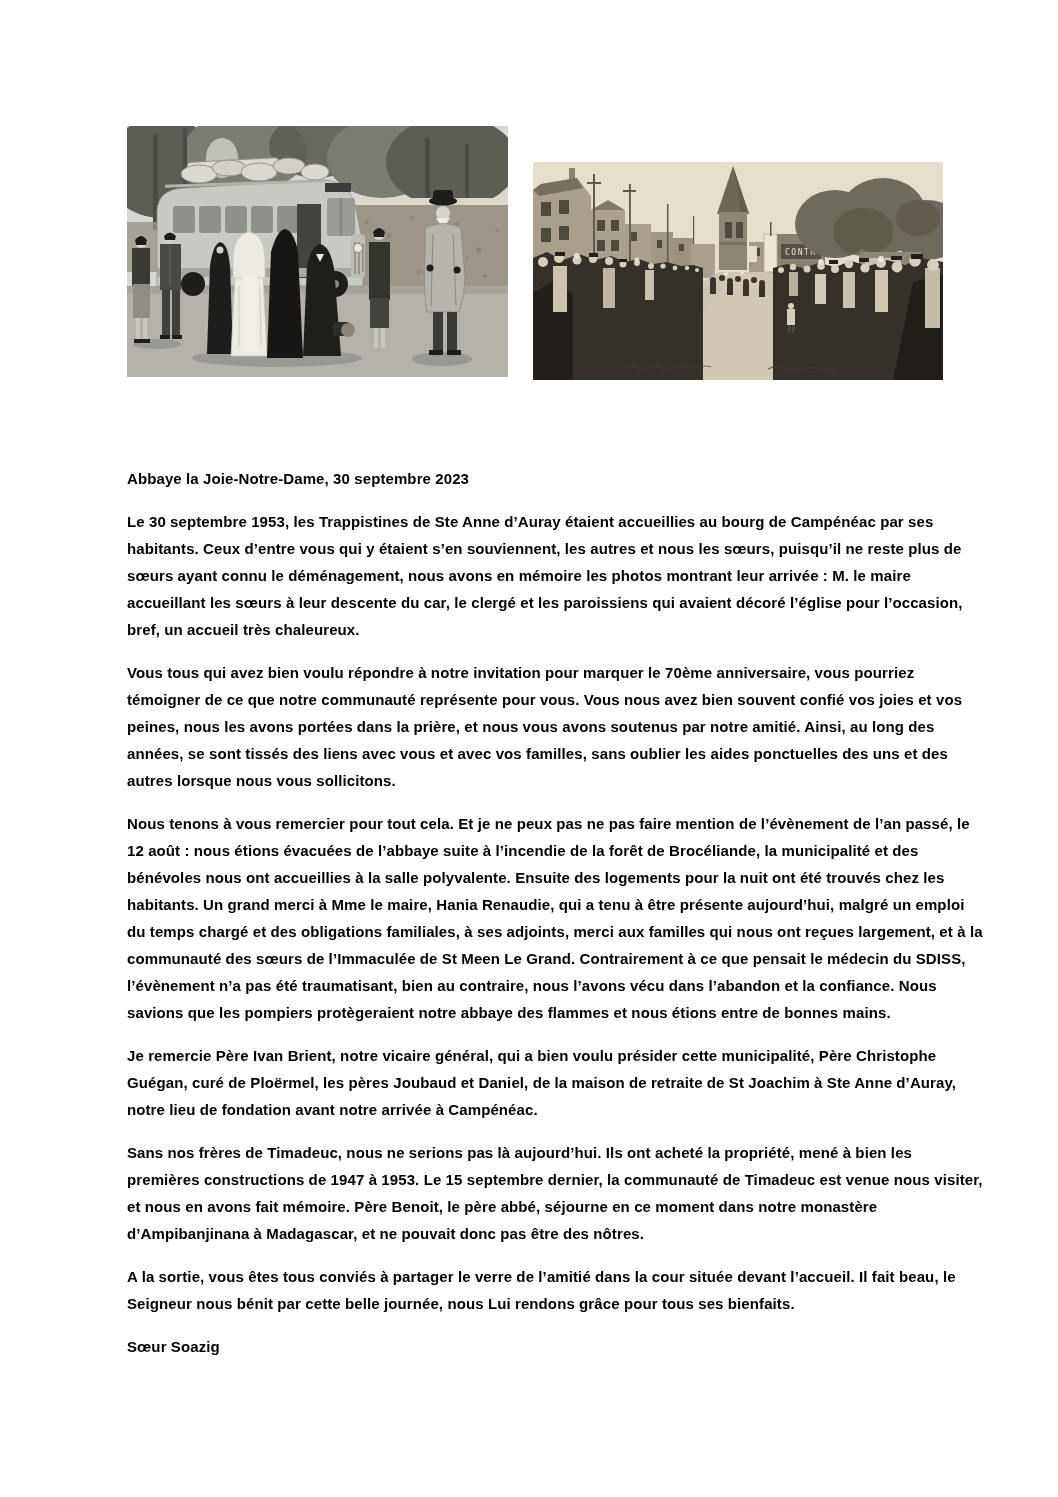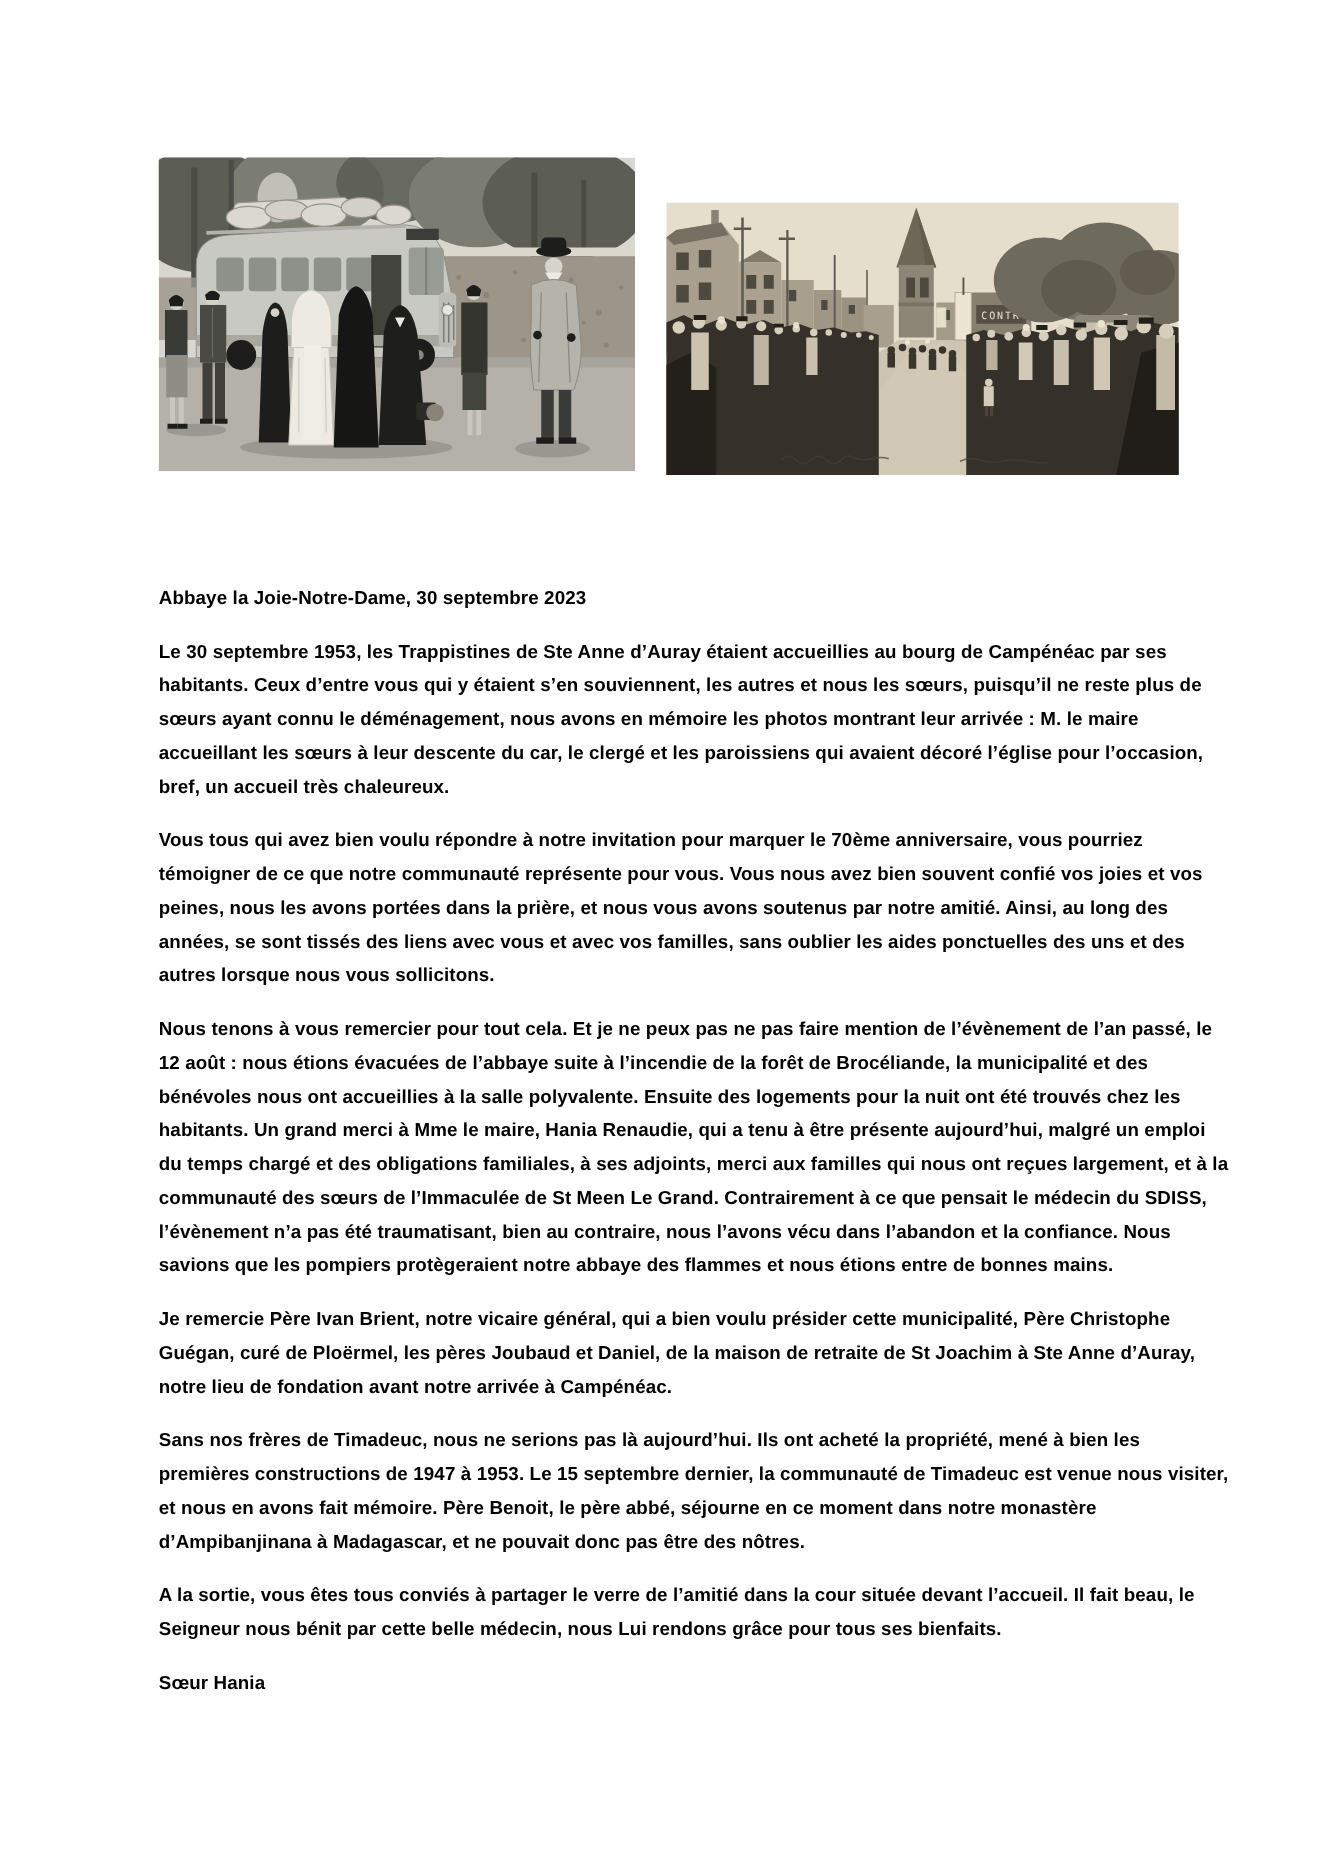--- a/index.html
+++ b/index.html
@@ -342,17 +342,17 @@
     </g>
   </svg>
 
   <div class="text-block">
     <p>Abbaye la Joie-Notre-Dame, 30 septembre 2023</p>
     <p>Le 30 septembre 1953, les Trappistines de Ste Anne d’Auray étaient accueillies au bourg de Campénéac par ses habitants. Ceux d’entre vous qui y étaient s’en souviennent, les autres et nous les sœurs, puisqu’il ne reste plus de sœurs ayant connu le déménagement, nous avons en mémoire les photos montrant leur arrivée : M. le maire accueillant les sœurs à leur descente du car, le clergé et les paroissiens qui avaient décoré l’église pour l’occasion, bref, un accueil très chaleureux.</p>
     <p>Vous tous qui avez bien voulu répondre à notre invitation pour marquer le 70ème anniversaire, vous pourriez témoigner de ce que notre communauté représente pour vous. Vous nous avez bien souvent confié vos joies et vos peines, nous les avons portées dans la prière, et nous vous avons soutenus par notre amitié. Ainsi, au long des années, se sont tissés des liens avec vous et avec vos familles, sans oublier les aides ponctuelles des uns et des autres lorsque nous vous sollicitons.</p>
     <p>Nous tenons à vous remercier pour tout cela. Et je ne peux pas ne pas faire mention de l’évènement de l’an passé, le 12 août : nous étions évacuées de l’abbaye suite à l’incendie de la forêt de Brocéliande, la municipalité et des bénévoles nous ont accueillies à la salle polyvalente. Ensuite des logements pour la nuit ont été trouvés chez les habitants. Un grand merci à Mme le maire, Hania Renaudie, qui a tenu à être présente aujourd’hui, malgré un emploi du temps chargé et des obligations familiales, à ses adjoints, merci aux familles qui nous ont reçues largement, et à la communauté des sœurs de l’Immaculée de St Meen Le Grand. Contrairement à ce que pensait le médecin du SDISS, l’évènement n’a pas été traumatisant, bien au contraire, nous l’avons vécu dans l’abandon et la confiance. Nous savions que les pompiers protègeraient notre abbaye des flammes et nous étions entre de bonnes mains.</p>
     <p>Je remercie Père Ivan Brient, notre vicaire général, qui a bien voulu présider cette municipalité, Père Christophe Guégan, curé de Ploërmel, les pères Joubaud et Daniel, de la maison de retraite de St Joachim à Ste Anne d’Auray, notre lieu de fondation avant notre arrivée à Campénéac.</p>
     <p>Sans nos frères de Timadeuc, nous ne serions pas là aujourd’hui. Ils ont acheté la propriété, mené à bien les premières constructions de 1947 à 1953. Le 15 septembre dernier, la communauté de Timadeuc est venue nous visiter, et nous en avons fait mémoire. Père Benoit, le père abbé, séjourne en ce moment dans notre monastère d’Ampibanjinana à Madagascar, et ne pouvait donc pas être des nôtres.</p>
-    <p>A la sortie, vous êtes tous conviés à partager le verre de l’amitié dans la cour située devant l’accueil. Il fait beau, le Seigneur nous bénit par cette belle médecin, nous Lui rendons grâce pour tous ses bienfaits.</p>
-    <p class="signature">Sœur Hania</p>
+    <p>A la sortie, vous êtes tous conviés à partager le verre de l’amitié dans la cour située devant l’accueil. Il fait beau, le Seigneur nous bénit par cette belle journée, nous Lui rendons grâce pour tous ses bienfaits.</p>
+    <p class="signature">Sœur Soazig</p>
   </div>
 
 </div>
 
 </body></html>

